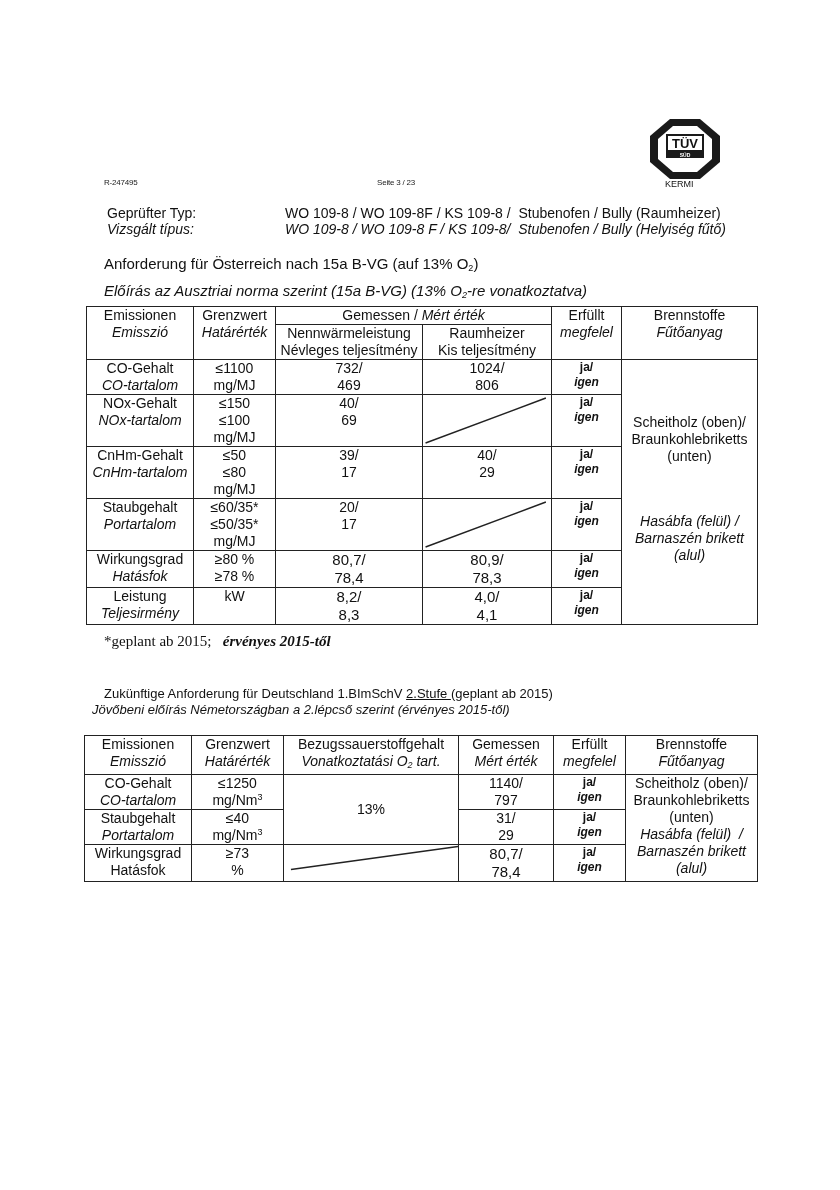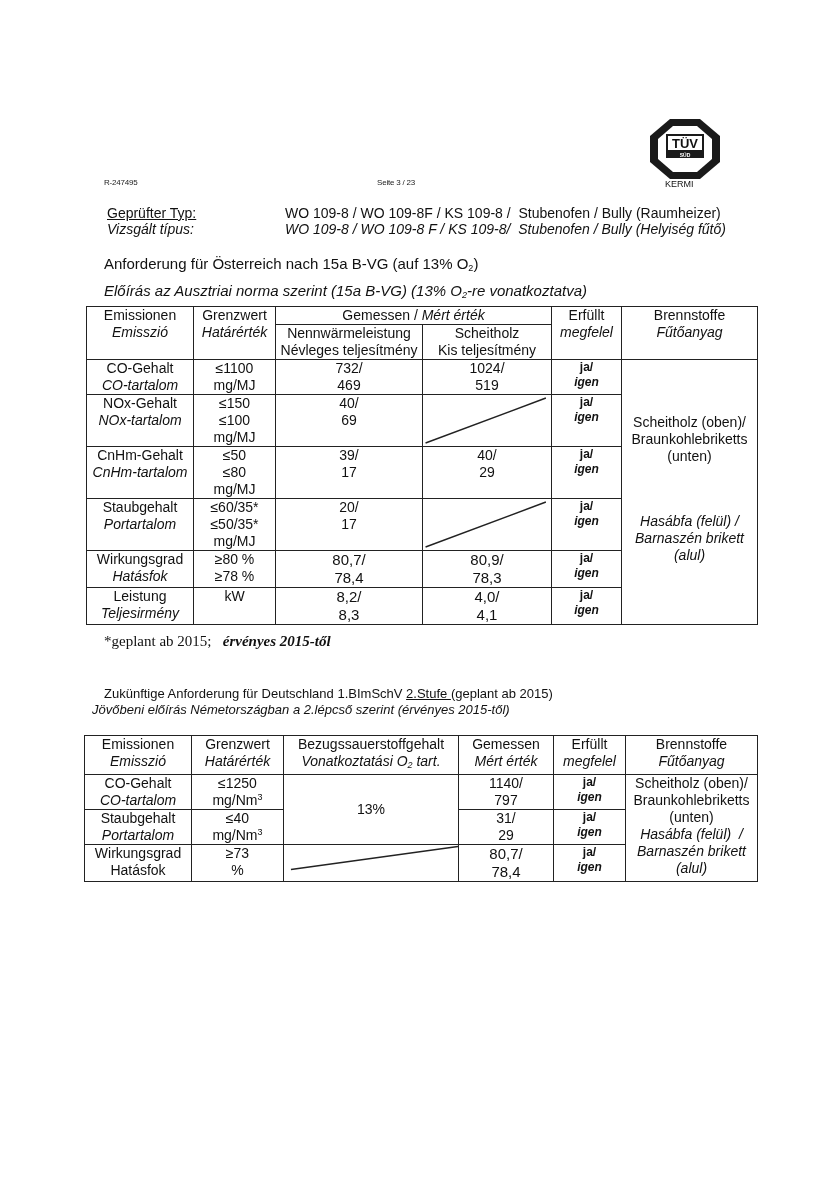--- a/index.html
+++ b/index.html
@@ -45,21 +45,21 @@
   <polygon points="22,1 52,1 72,18 72,44 52,61 22,61 2,44 2,18" fill="#1a1a1a"></polygon>
   <polygon points="25,8 49,8 64,21 64,41 49,54 25,54 10,41 10,21" fill="#ffffff"></polygon>
   <rect x="18" y="16" width="38" height="24" fill="#1a1a1a"></rect>
   <rect x="20" y="18" width="34" height="14" fill="#ffffff"></rect>
   <text x="37" y="30" text-anchor="middle" font-size="13" font-weight="bold" font-family="Liberation Sans, sans-serif" fill="#111">TÜV</text>
   <text x="37" y="39" text-anchor="middle" font-size="5" font-weight="bold" font-family="Liberation Sans, sans-serif" fill="#ffffff">SÜD</text>
 </svg>
 <div class="abs kermi">KERMI</div>
 
 <div class="typ">
-  <div class="abs lbl" style="top:205px;text-decoration:underline;">Geprüfter Typ:</div>
+  <div class="abs lbl" style="top:205px;">Geprüfter Typ:</div>
   <div class="abs lbl it" style="top:221px;">Vizsgált típus:</div>
   <div class="abs val" style="top:205px; white-space:pre;">WO 109-8 / WO 109-8F / KS 109-8 /  Stubenofen / Bully (Raumheizer)</div>
   <div class="abs val it" style="top:221px; white-space:pre;">WO 109-8 / WO 109-8 F / KS 109-8/  Stubenofen / Bully (Helyiség fűtő)</div>
 </div>
 
 <div class="abs req" style="top:254px;"><span>Anforderung für Österreich nach 15a B-VG (auf 13% O</span><sub>2</sub><span>)</span></div>
 <div class="abs req it" style="top:281px;text-align:center;"><span>Előírás az Ausztriai norma szerint (15a B-VG) (13% O</span><sub>2</sub><span>-re vonatkoztatva)</span></div>
 
 <table class="t" style="left:86px; top:306px; width:671px;">
   <colgroup>
@@ -73,28 +73,28 @@
   <tbody>
       <tr style="height:17px;">
     <td rowspan="2"><span>Emissionen</span><br><i>Emisszió</i></td>
     <td rowspan="2"><span>Grenzwert</span><br><i>Határérték</i></td>
     <td colspan="2"><span>Gemessen / </span><i>Mért érték</i></td>
     <td rowspan="2"><span>Erfüllt</span><br><i>megfelel</i></td>
     <td rowspan="2"><span>Brennstoffe</span><br><i>Fűtőanyag</i></td>
   </tr>
   <tr style="height:34px;">
     <td><span>Nennwärmeleistung</span><br><span>Névleges teljesítmény</span></td>
-    <td><span>Scheitholz</span><br><span>Kis teljesítmény</span></td>
+    <td><span>Raumheizer</span><br><span>Kis teljesítmény</span></td>
   </tr>
 
   <tr style="height:34px;">
     <td><span>CO-Gehalt</span><br><i>CO-tartalom</i></td>
     <td><span>≤1100</span><br><span>mg/MJ</span></td>
     <td><span>732/</span><br><span>469</span></td>
-    <td><span>1024/</span><br><span>519</span></td>
+    <td><span>1024/</span><br><span>806</span></td>
     <td class="jig"><span>ja/</span><br><span class="i">igen</span></td>
     <td rowspan="6" style="vertical-align:middle; padding-top:0;">
       <div style="margin-top:-6px;">
         <span>Scheitholz (oben)/</span><br>
         <span>Braunkohlebriketts</span><br>
         <span>(unten)</span>
       </div>
       <div style="margin-top:48px; font-style:italic;">
         <span>Hasábfa (felül) /</span><br>
         <span>Barnaszén brikett</span><br>

